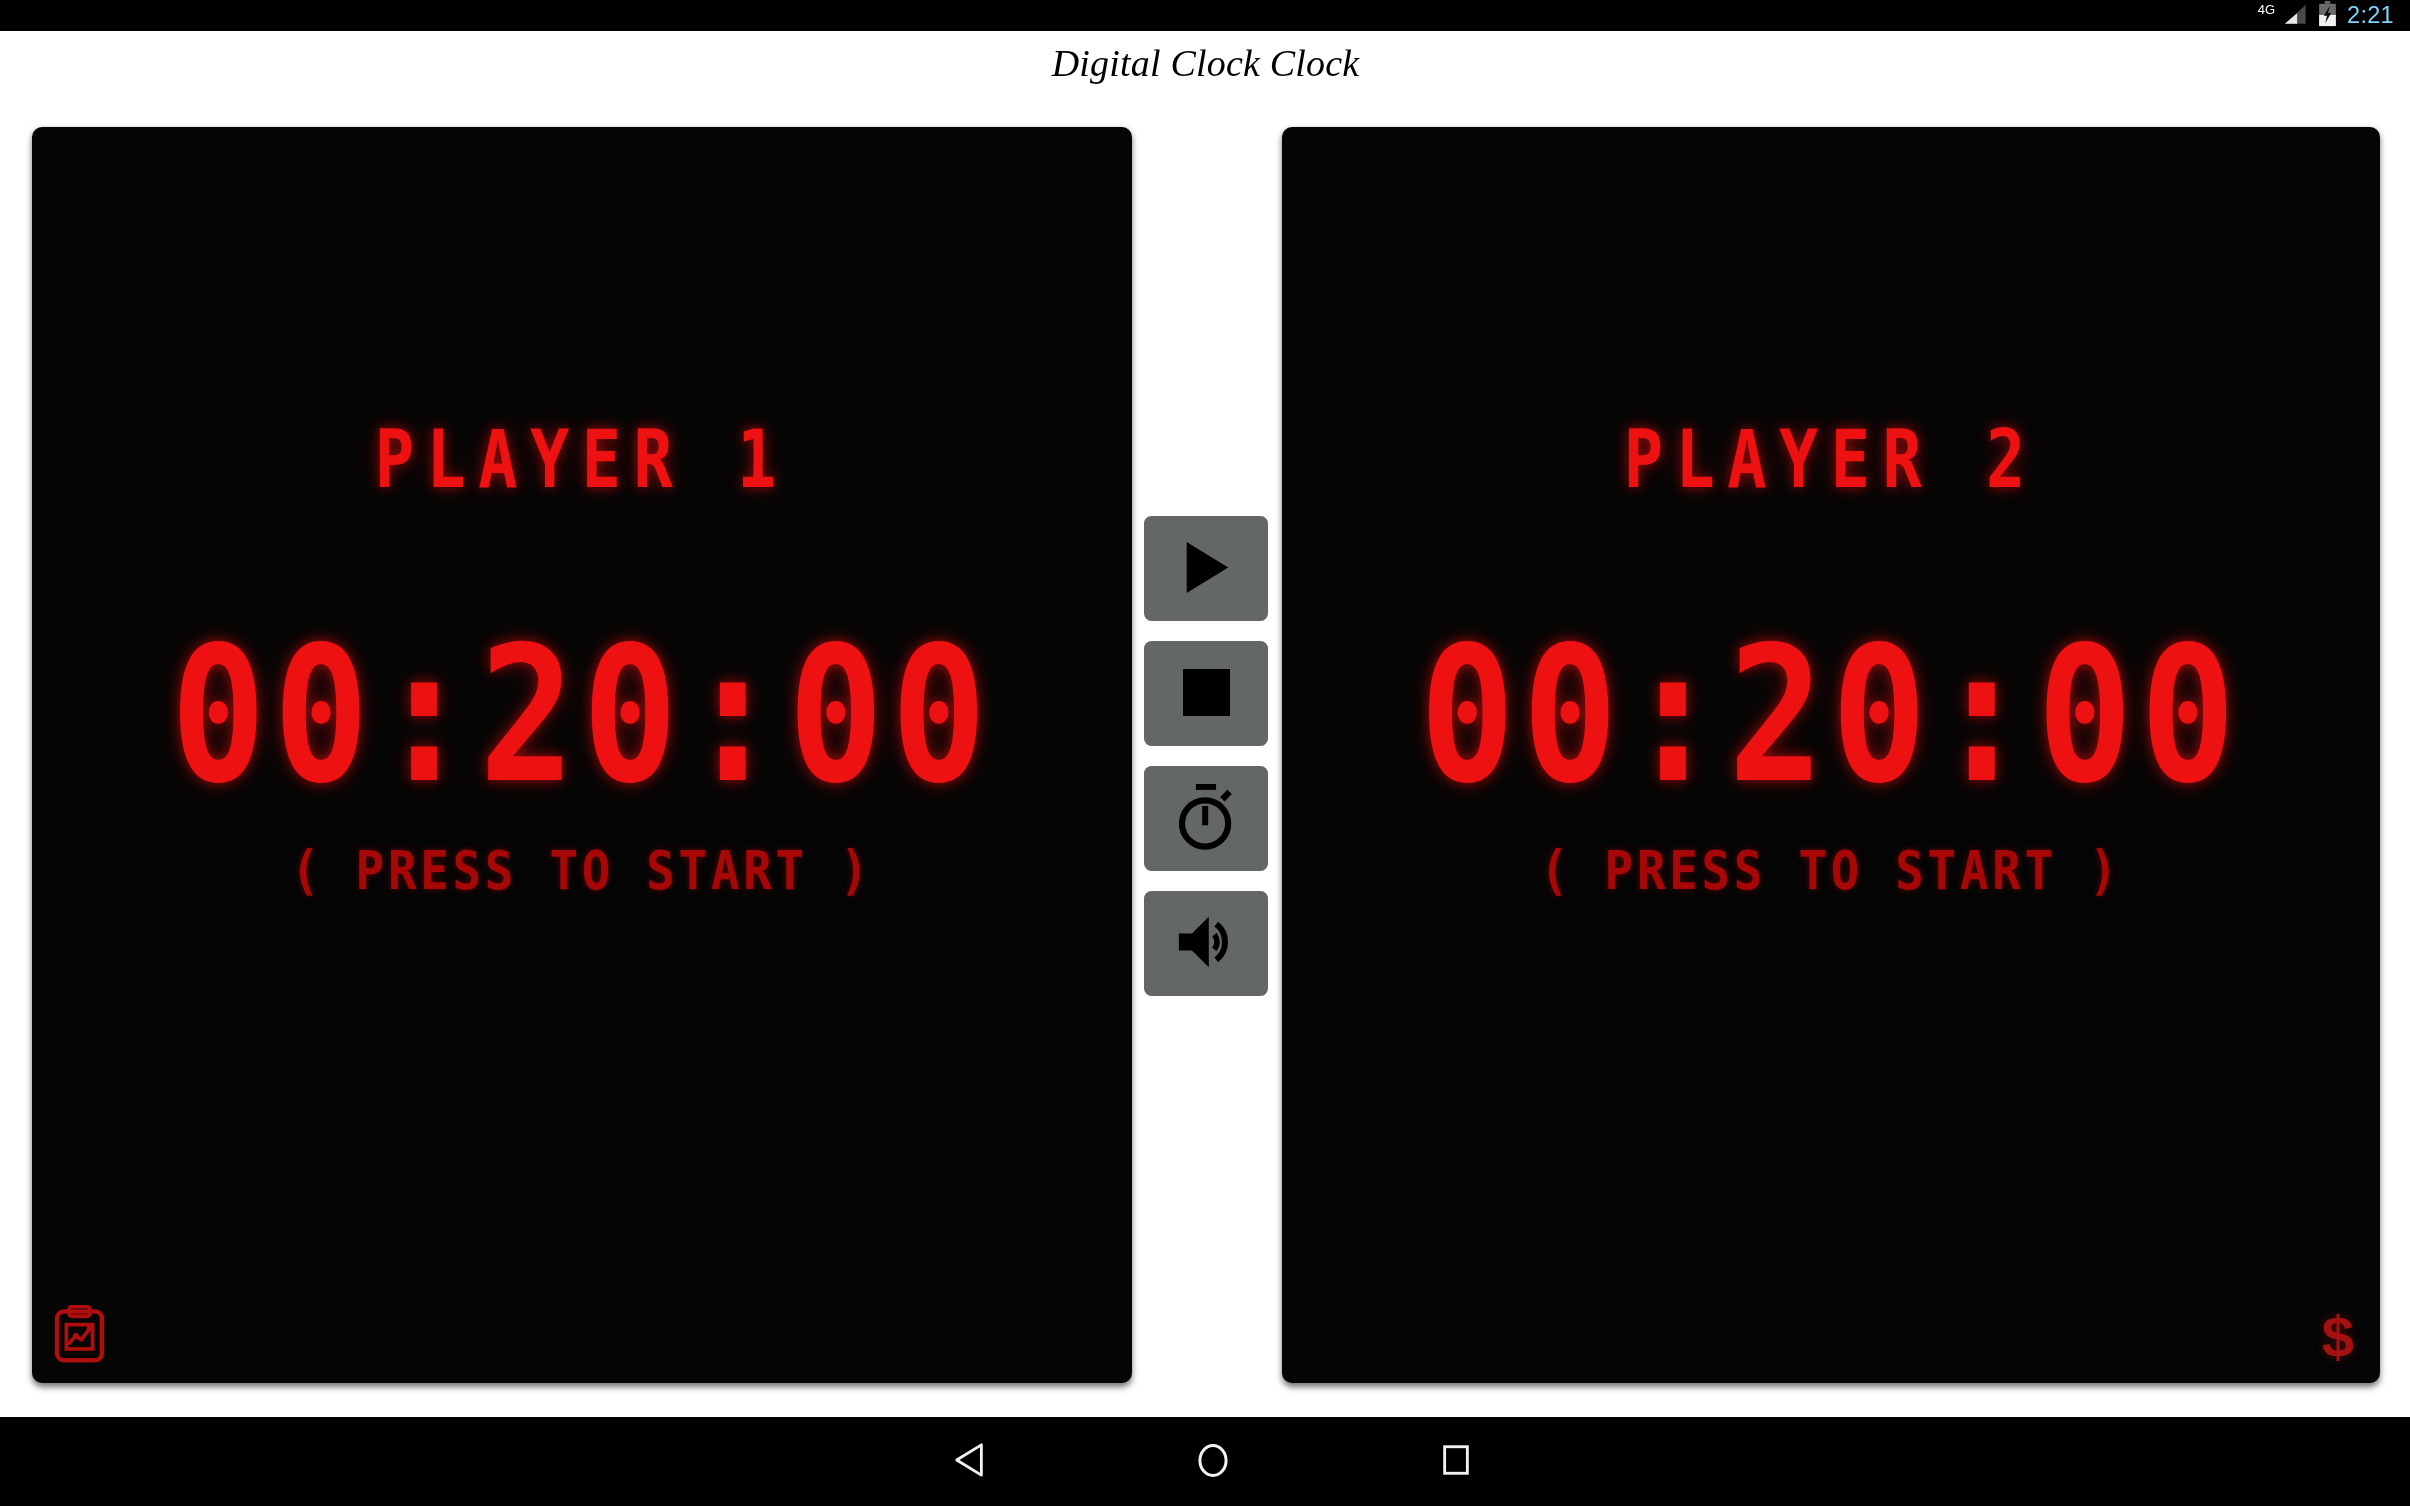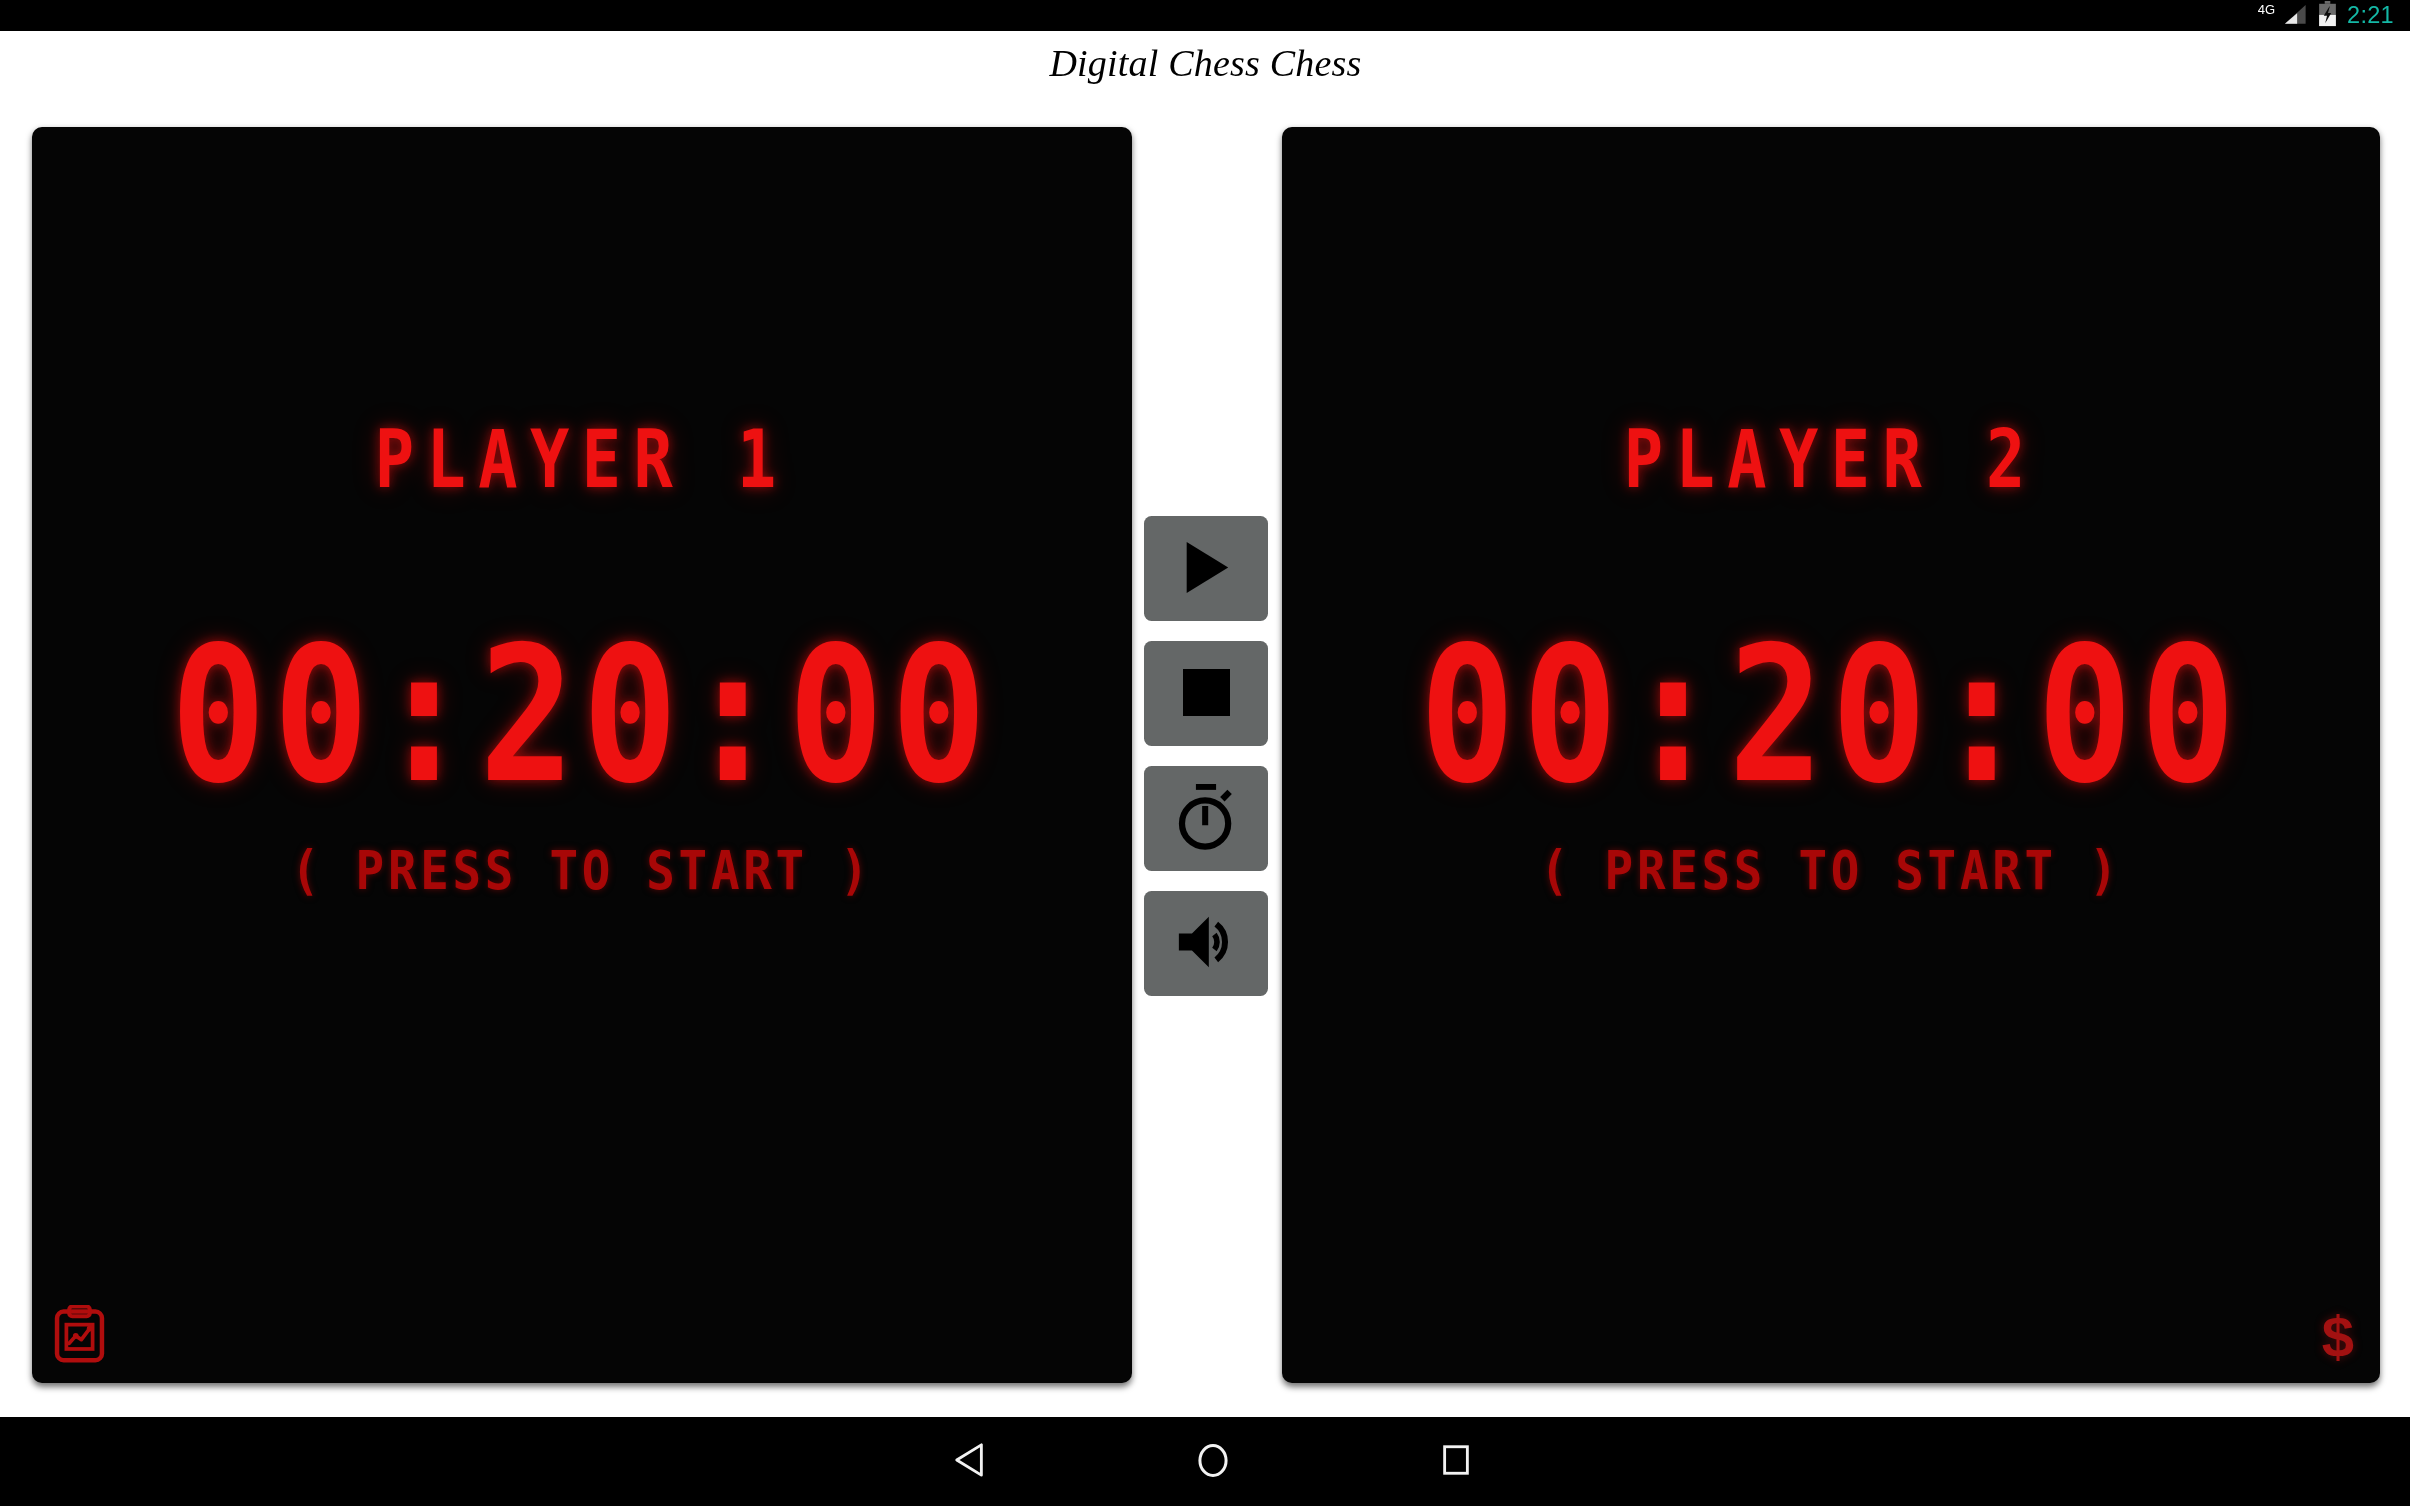--- a/index.html
+++ b/index.html
@@ -38,21 +38,21 @@
     font-size: 13px;
     font-weight: 400;
     line-height: 1;
     position: relative;
     top: -5.6px;
     margin-right: -2.8px;
   }
   .signal-ico { display: block; }
   .battery-ico { display: block; }
   .status-clock {
-    color: #14b8a6;
+    color: #7dd3fc;
     font-size: 23.5px;
     font-weight: 400;
     line-height: 1;
     letter-spacing: 0.3px;
   }
 
   
   .app-title {
     position: absolute;
     left: 0; top: 31px;
@@ -217,21 +217,21 @@
         <rect x="7" y="0" width="6" height="3" fill="#6a6a6a"></rect>
         <rect x="1" y="3" width="18" height="24" fill="#6a6a6a"></rect>
         <rect x="1" y="15" width="18" height="12" fill="#f2f2f2"></rect>
         <polygon points="12,6 6,16 9.5,16 7.5,24 14,13 10.5,13 12.5,6" fill="#0d0d0d"></polygon>
       </svg>
     </span>
     <span class="status-clock">2:21</span>
   </div>
 </div>
 
-<div class="app-title">Digital Chess Chess</div>
+<div class="app-title">Digital Clock Clock</div>
 
 <div class="clock-area">
 
   <div class="player-panel panel-left">
     <div class="panel-inner">
       <div class="seg player-name">PLAYER 1</div>
       <div class="seg player-time">00:20:00</div>
       <div class="seg player-hint">( PRESS TO START )</div>
     </div>
     <div class="corner-badge corner-left">

